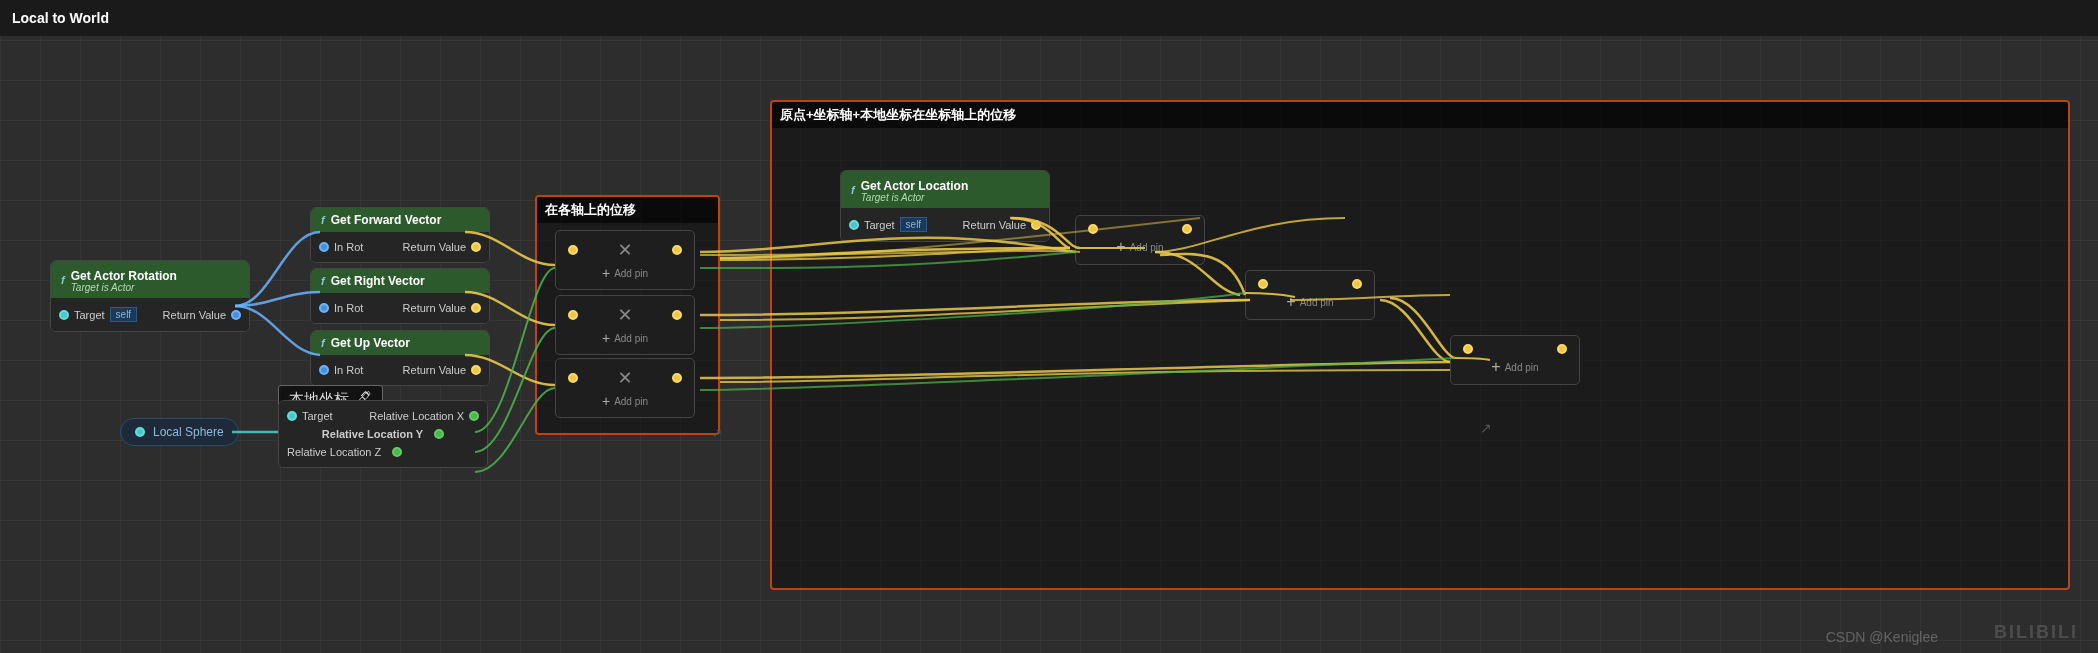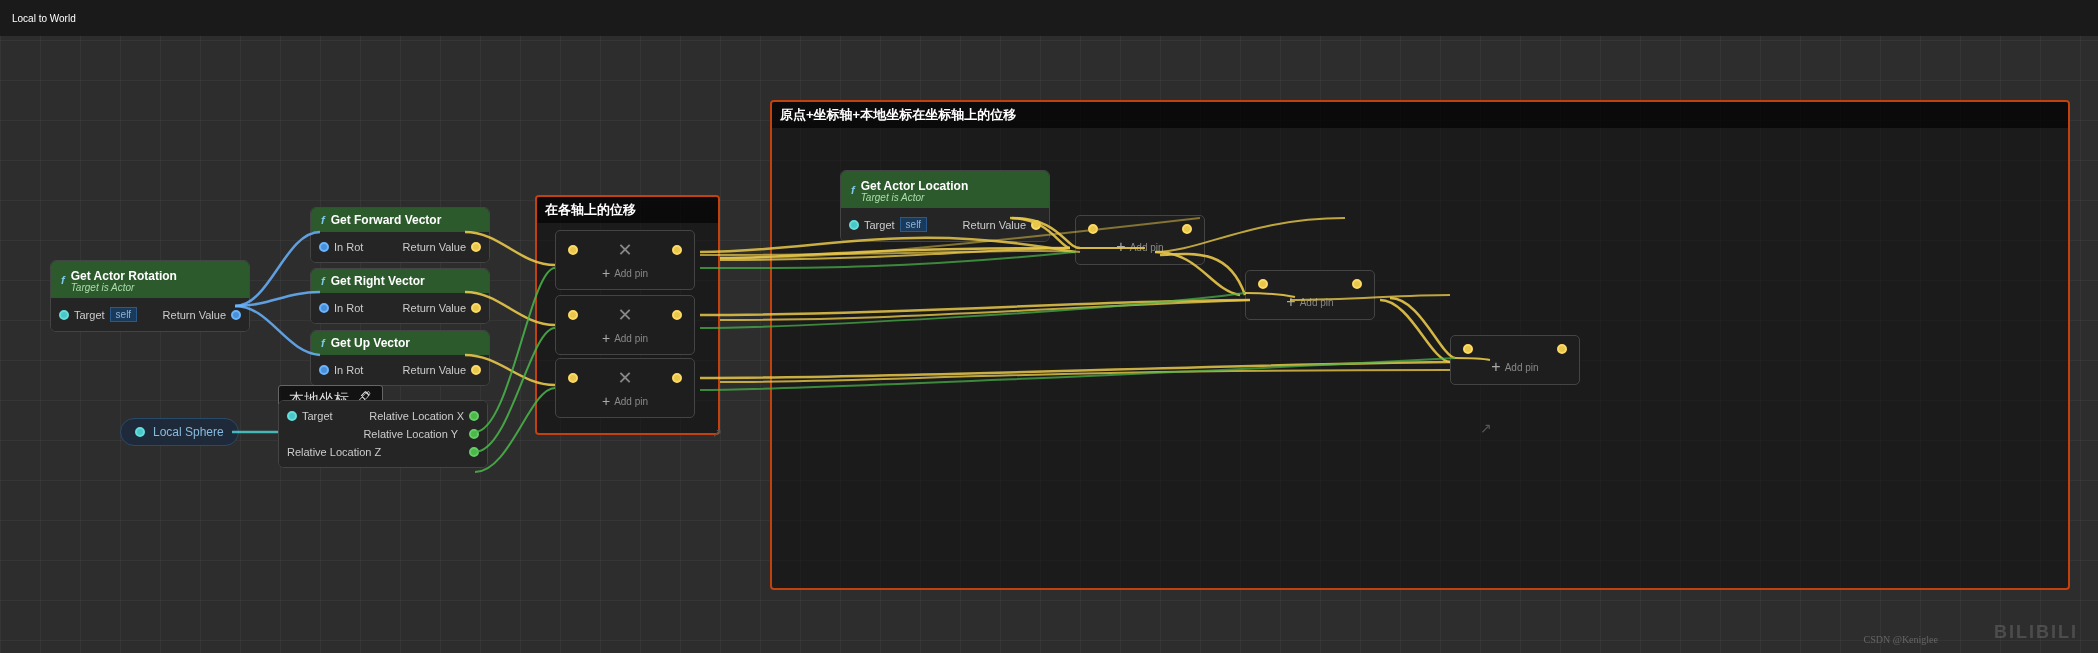--- a/index.html
+++ b/index.html
@@ -31,22 +31,22 @@
       height: 36px;
       background: #1a1a1a;
       display: flex;
       align-items: center;
       padding: 0 12px;
       z-index: 100;
     }
 
     .title-text {
       color: #ffffff;
-      font-size: 10px;
-      font-weight: 400;
+      font-size: 14px;
+      font-weight: 700;
     }
 
     
     .bp-node {
       position: absolute;
       border-radius: 6px;
       background: #1e1e1e;
       border: 1px solid #444;
       min-width: 180px;
       overflow: visible;
@@ -208,22 +208,21 @@
       font-weight: bold;
       letter-spacing: 2px;
     }
 
     
     .credit {
       position: absolute;
       bottom: 8px;
       right: 160px;
       color: rgba(255,255,255,0.25);
-      font-size: 10px;
-      font-family: Liberation Serif, serif;
+      font-size: 14px;
     }
 
     
     .resize-arrow {
       position: absolute;
       color: #555;
       font-size: 12px;
     }
   </style>
 </head>
@@ -380,25 +379,25 @@
     <div class="pin-row">
       <div style="display:flex;align-items:center;gap:5px;">
         <div class="pin cyan"></div>
         <span class="pin-label">Target</span>
       </div>
       <div style="display:flex;align-items:center;gap:5px;margin-left:14px;">
         <span class="pin-label">Relative Location X</span>
         <div class="pin green"></div>
       </div>
     </div>
-    <div class="pin-row" style="justify-content:flex-end;">
+    <div class="pin-row" style="justify-content:center;font-weight:bold;">
       <span class="pin-label">Relative Location Y</span>
       <div class="pin green" style="margin-left:5px;"></div>
     </div>
-    <div class="pin-row" style="justify-content:space-between;">
+    <div class="pin-row" style="justify-content:flex-start;">
       <span class="pin-label">Relative Location Z</span>
       <div class="pin green" style="margin-left:5px;"></div>
     </div>
   </div>
 </div>
 
 <div class="comment-box" style="left:535px; top:195px; width:185px; height:240px;">
   <div class="comment-box-header">
     <span>在各轴上的位移</span>
   </div>

